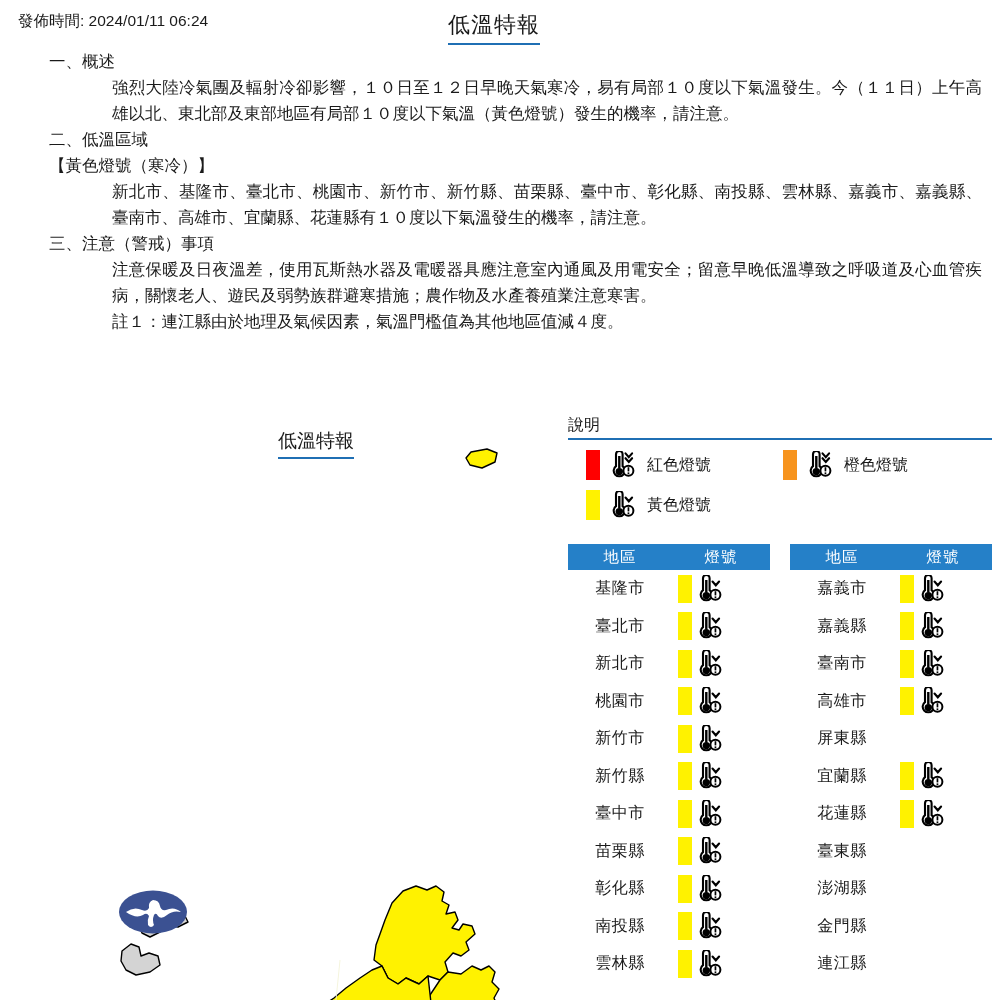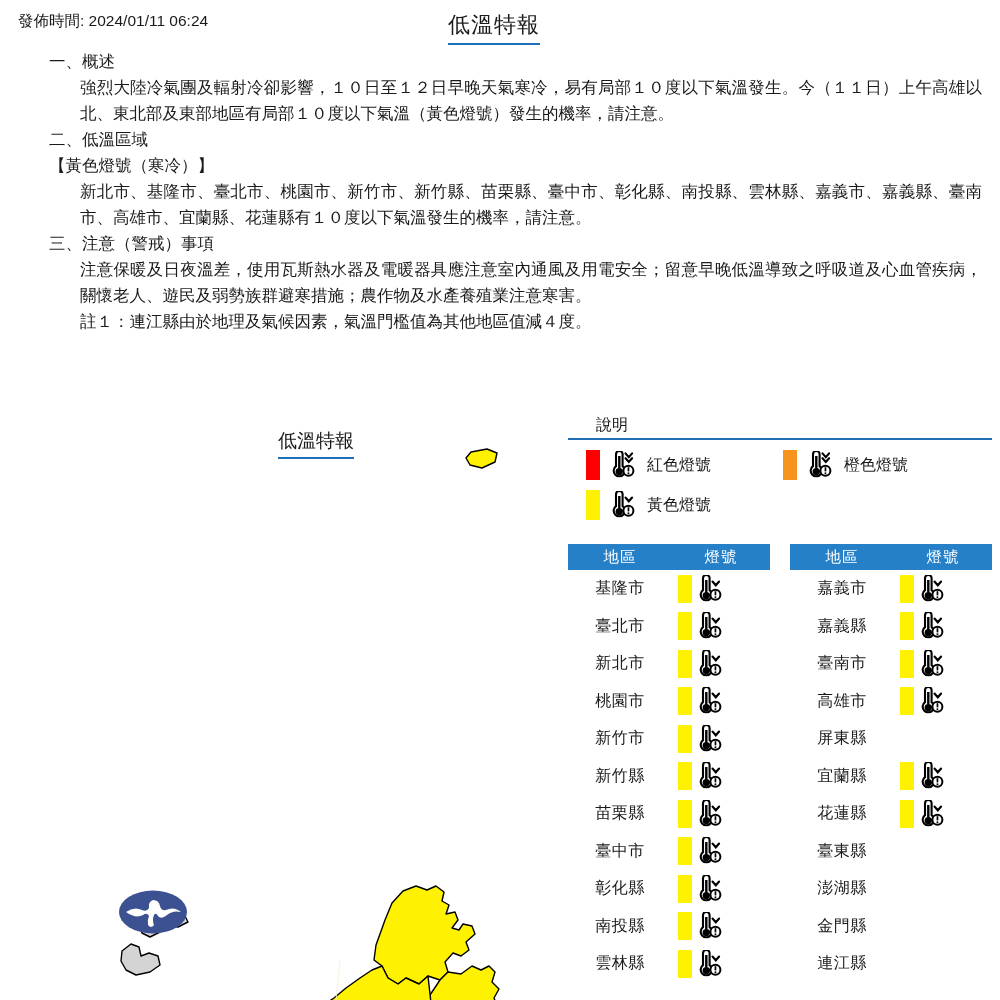--- a/index.html
+++ b/index.html
@@ -54,21 +54,21 @@
   }
   .sec-head {
     font-size: 16.5px;
     line-height: 26px;
     padding-left: 49px;
     white-space: nowrap;
   }
   .para {
     font-size: 16.5px;
     line-height: 26px;
-    padding-left: 80px;
+    padding-left: 112px;
     padding-right: 18px;
     text-align: justify;
     text-justify: inter-character;
   }
   .para.nowrapline { white-space: nowrap; }
 
   
   #map-panel {
     position: absolute;
     left: 0;
@@ -102,21 +102,20 @@
   #right-panel {
     position: absolute;
     left: 568px;
     top: 415px;
     width: 424px;
   }
   #legend-title {
     font-size: 16px;
     line-height: 20px;
     padding-bottom: 3px;
-    margin-left: 28px;
   }
   #legend-rule {
     height: 2px;
     background: #1f6fb4;
     width: 424px;
     margin-bottom: 8px;
   }
   .legend-grid {
     position: relative;
     height: 78px;
@@ -458,38 +457,38 @@
     <circle cx="10.3" cy="20.6" r="3.7" fill="#000"></circle>
     <path d="M16.5 6.5 L19.8 10.3 L23.1 6.5" fill="none" stroke="#000" stroke-width="2.1" stroke-linecap="round"></path>
     <circle cx="19.4" cy="19.8" r="5" fill="#fff" stroke="#000" stroke-width="2"></circle>
     <rect x="18.6" y="16.2" width="1.7" height="4.2" fill="#000"></rect>
     <rect x="18.6" y="21.4" width="1.7" height="1.7" fill="#000"></rect>
   </svg>
               </span>
             </td>
           </tr>
           <tr>
+            <td class="cell-region">臺中市</td>
+            <td class="cell-signal">
+              <span class="signal-wrap">
+                <span class="signal-swatch" style="background:#FFF200"></span>
+  <svg width="26" height="28" viewBox="0 0 26 28">
+    <path d="M7 3.2 a3.3 3.3 0 0 1 6.6 0 V15.2 a5.6 5.6 0 1 1 -6.6 0 Z" fill="#ffffff" stroke="#000" stroke-width="2.1"></path>
+    <rect x="9.1" y="5" width="2.4" height="12.5" fill="#000"></rect>
+    <circle cx="10.3" cy="20.6" r="3.7" fill="#000"></circle>
+    <path d="M16.5 6.5 L19.8 10.3 L23.1 6.5" fill="none" stroke="#000" stroke-width="2.1" stroke-linecap="round"></path>
+    <circle cx="19.4" cy="19.8" r="5" fill="#fff" stroke="#000" stroke-width="2"></circle>
+    <rect x="18.6" y="16.2" width="1.7" height="4.2" fill="#000"></rect>
+    <rect x="18.6" y="21.4" width="1.7" height="1.7" fill="#000"></rect>
+  </svg>
+              </span>
+            </td>
+          </tr>
+          <tr>
             <td class="cell-region">苗栗縣</td>
-            <td class="cell-signal">
-              <span class="signal-wrap">
-                <span class="signal-swatch" style="background:#FFF200"></span>
-  <svg width="26" height="28" viewBox="0 0 26 28">
-    <path d="M7 3.2 a3.3 3.3 0 0 1 6.6 0 V15.2 a5.6 5.6 0 1 1 -6.6 0 Z" fill="#ffffff" stroke="#000" stroke-width="2.1"></path>
-    <rect x="9.1" y="5" width="2.4" height="12.5" fill="#000"></rect>
-    <circle cx="10.3" cy="20.6" r="3.7" fill="#000"></circle>
-    <path d="M16.5 6.5 L19.8 10.3 L23.1 6.5" fill="none" stroke="#000" stroke-width="2.1" stroke-linecap="round"></path>
-    <circle cx="19.4" cy="19.8" r="5" fill="#fff" stroke="#000" stroke-width="2"></circle>
-    <rect x="18.6" y="16.2" width="1.7" height="4.2" fill="#000"></rect>
-    <rect x="18.6" y="21.4" width="1.7" height="1.7" fill="#000"></rect>
-  </svg>
-              </span>
-            </td>
-          </tr>
-          <tr>
-            <td class="cell-region">臺中市</td>
             <td class="cell-signal">
               <span class="signal-wrap">
                 <span class="signal-swatch" style="background:#FFF200"></span>
   <svg width="26" height="28" viewBox="0 0 26 28">
     <path d="M7 3.2 a3.3 3.3 0 0 1 6.6 0 V15.2 a5.6 5.6 0 1 1 -6.6 0 Z" fill="#ffffff" stroke="#000" stroke-width="2.1"></path>
     <rect x="9.1" y="5" width="2.4" height="12.5" fill="#000"></rect>
     <circle cx="10.3" cy="20.6" r="3.7" fill="#000"></circle>
     <path d="M16.5 6.5 L19.8 10.3 L23.1 6.5" fill="none" stroke="#000" stroke-width="2.1" stroke-linecap="round"></path>
     <circle cx="19.4" cy="19.8" r="5" fill="#fff" stroke="#000" stroke-width="2"></circle>
     <rect x="18.6" y="16.2" width="1.7" height="4.2" fill="#000"></rect>

